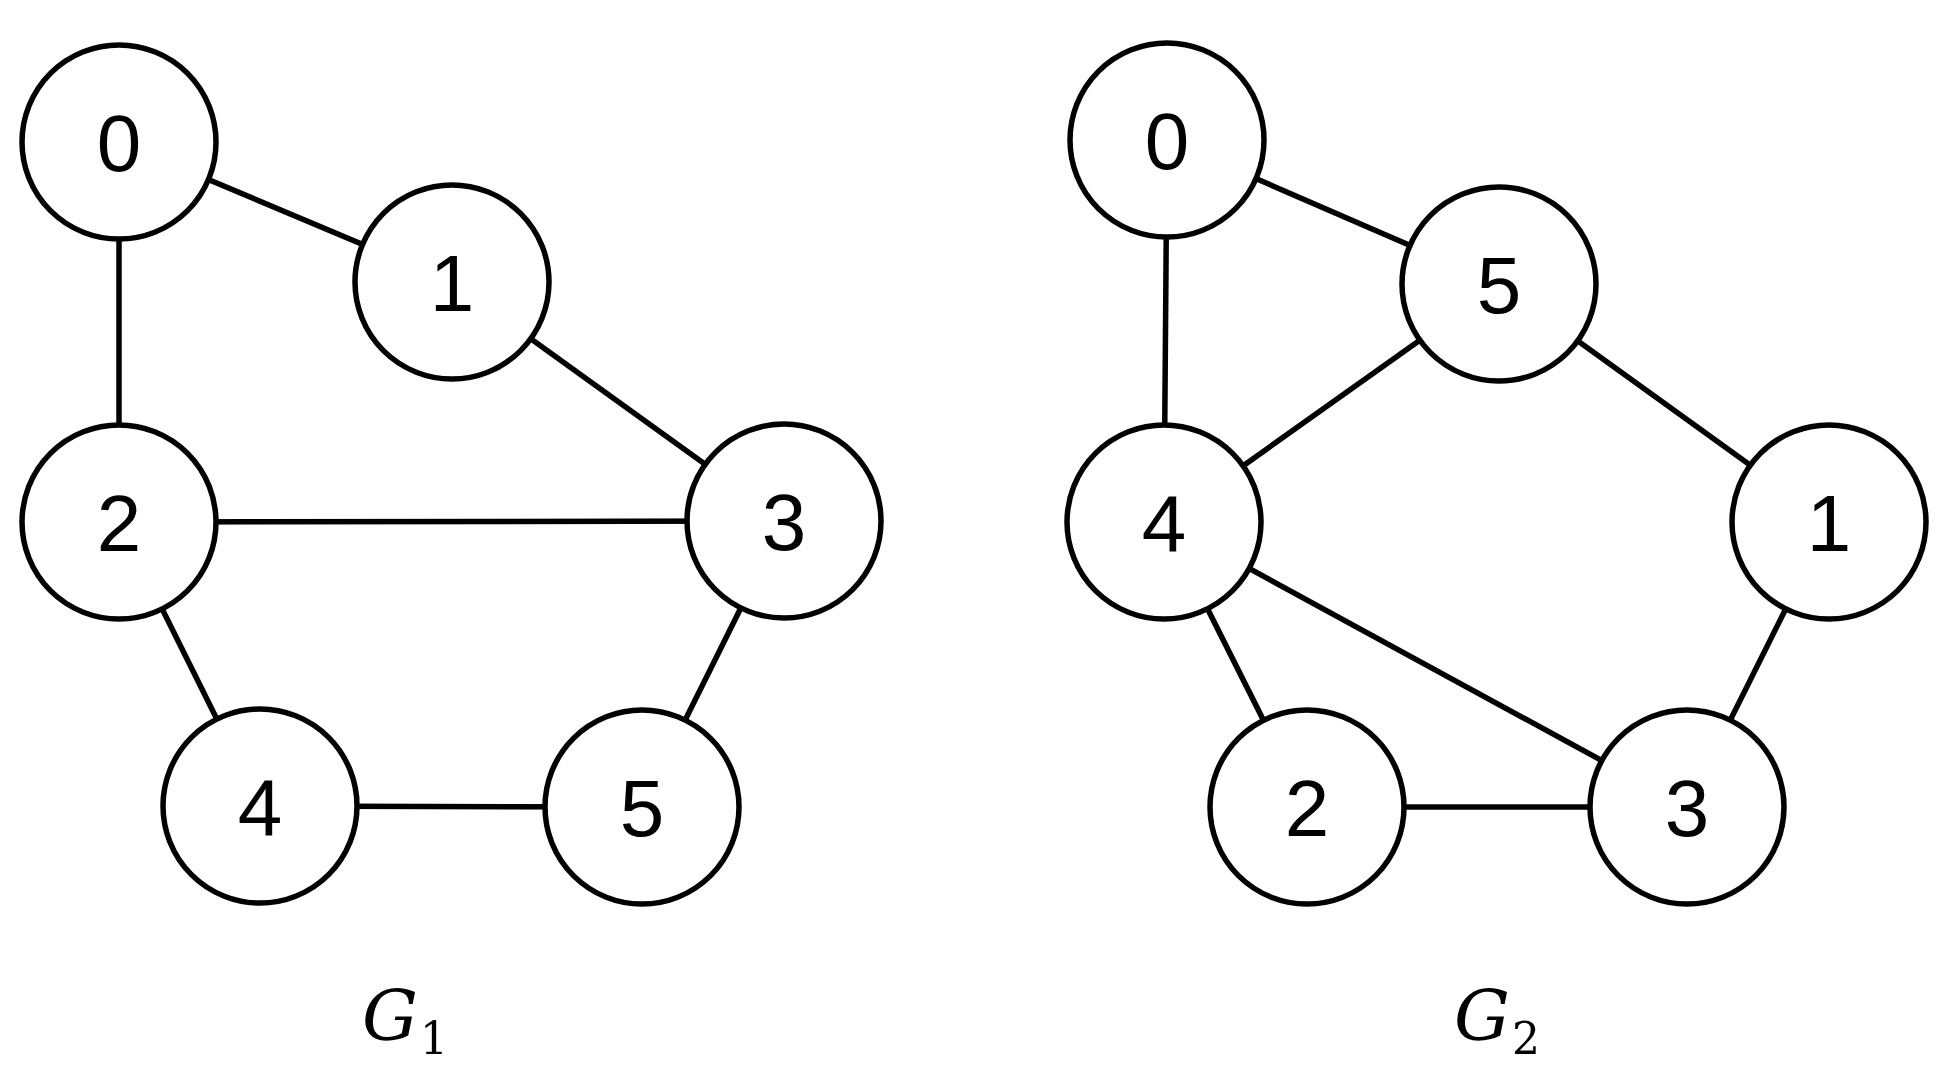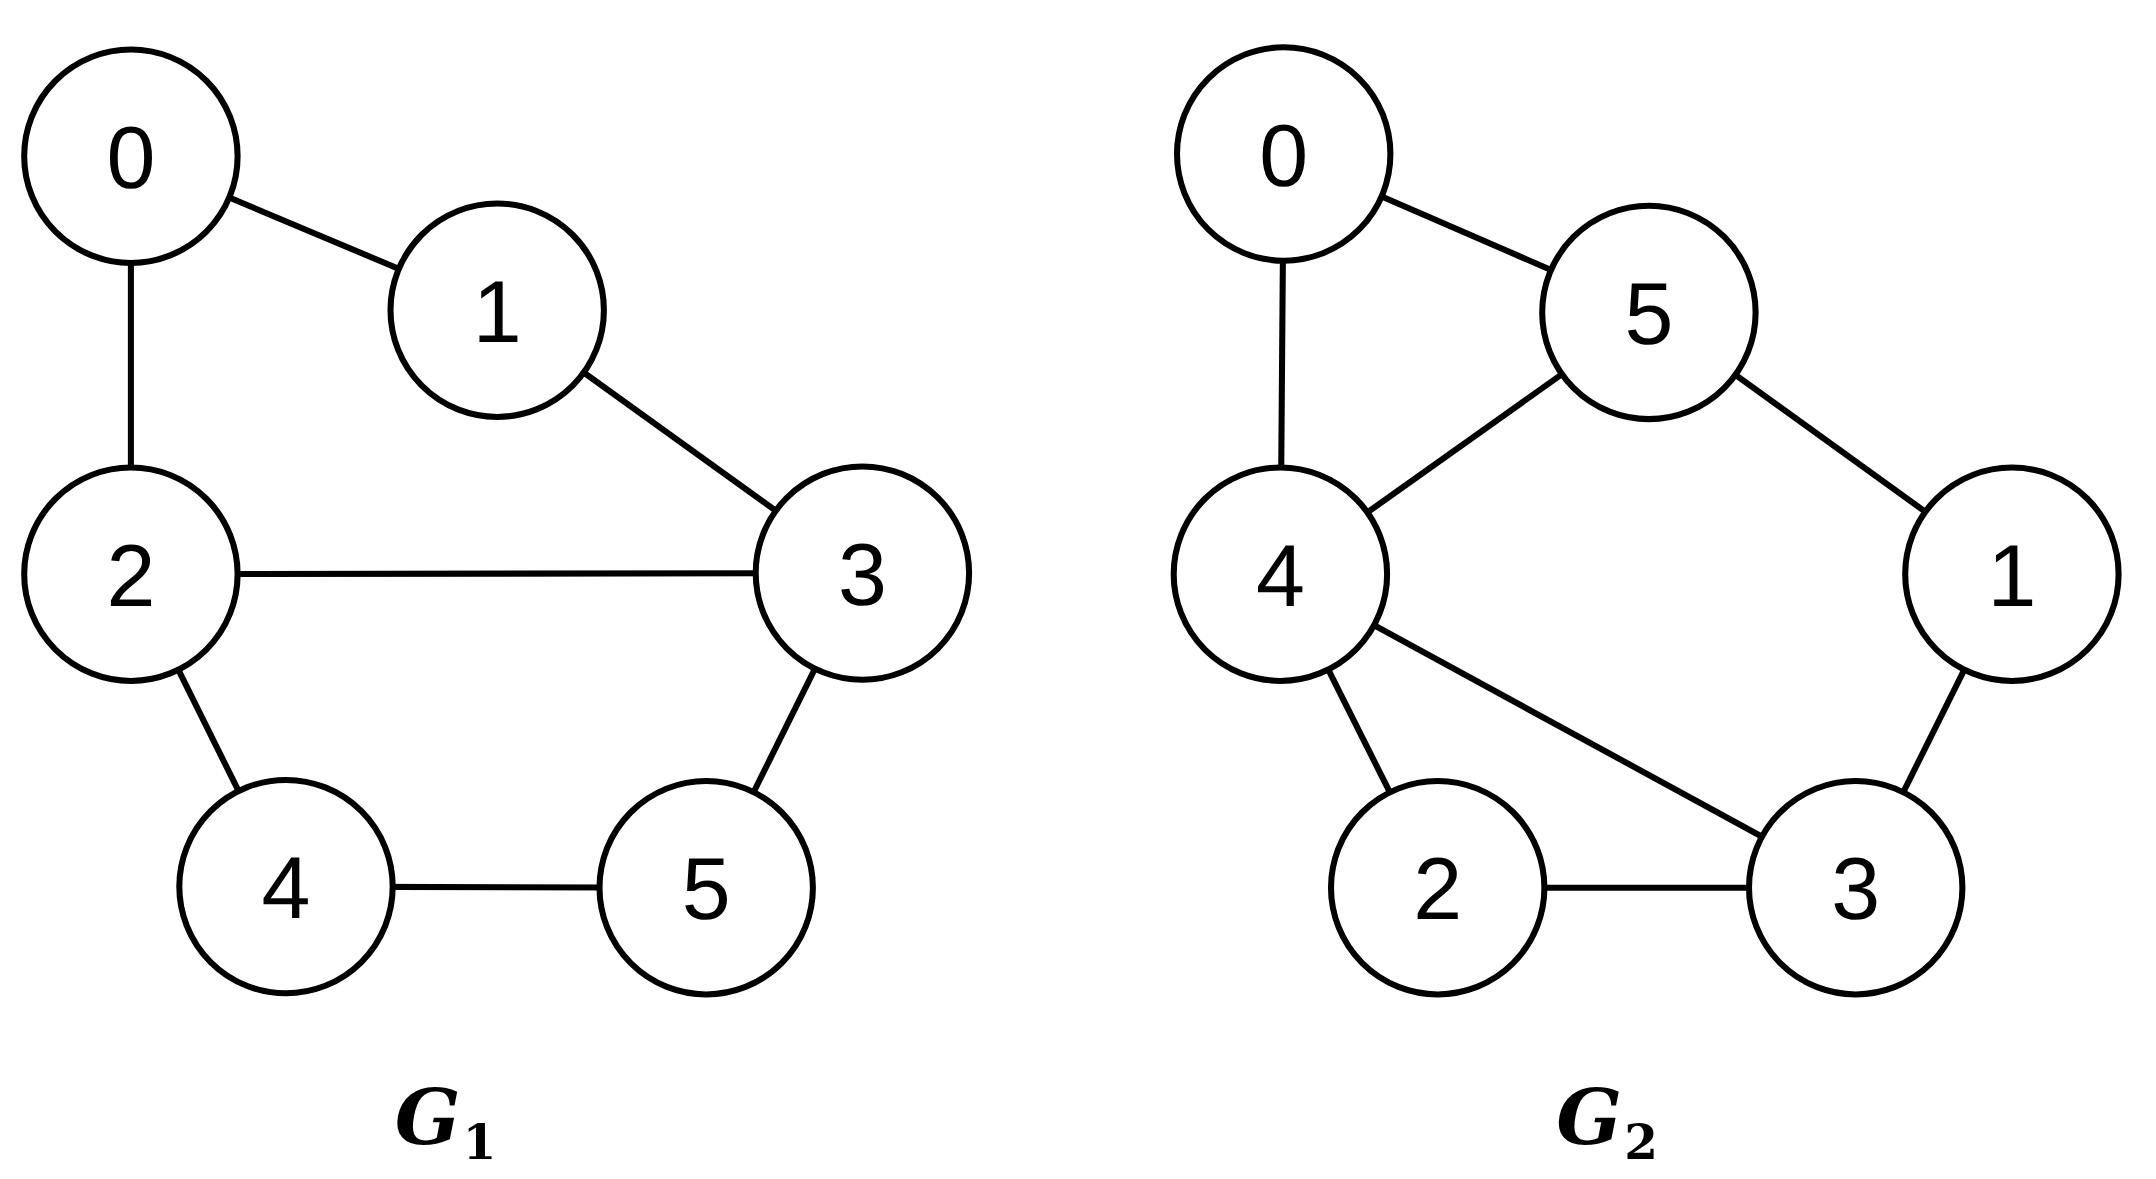--- a/index.html
+++ b/index.html
@@ -20,21 +20,20 @@
     left: 0;
     top: 0;
     display: block;
   }
   .graph-caption {
     position: absolute;
     transform: translate(-50%, -50%);
     color: #000000;
     white-space: nowrap;
     line-height: 1;
-    font-weight: bold;
   }
   .cap-letter {
     font-family: "DejaVu Serif", serif;
     font-style: italic;
     font-size: 70px;
   }
   .cap-sub {
     font-family: "DejaVu Serif", serif;
     font-style: normal;
     font-size: 44px;
@@ -91,17 +90,17 @@
         <text x="1307" y="807" dy="0.36em" text-anchor="middle" fill="#000000" font-family="&quot;Liberation Sans&quot;, sans-serif" font-size="80">2</text>
         <circle cx="1687" cy="807" r="97" fill="#ffffff" stroke="#000000" stroke-width="5.5"></circle>
         <text x="1687" y="807" dy="0.36em" text-anchor="middle" fill="#000000" font-family="&quot;Liberation Sans&quot;, sans-serif" font-size="80">3</text>
       </g>
     </svg>
 
   <div class="graph-caption" id="caption-0" style="left: 404px; top: 1016px;">
     <span class="cap-letter">G</span><span class="cap-sub">1</span>
   </div>
 
-  <div class="graph-caption" id="caption-1" style="left: 1460px; top: 1016px;">
+  <div class="graph-caption" id="caption-1" style="left: 1496px; top: 1016px;">
     <span class="cap-letter">G</span><span class="cap-sub">2</span>
   </div>
 
 </div>
 
 </body></html>

